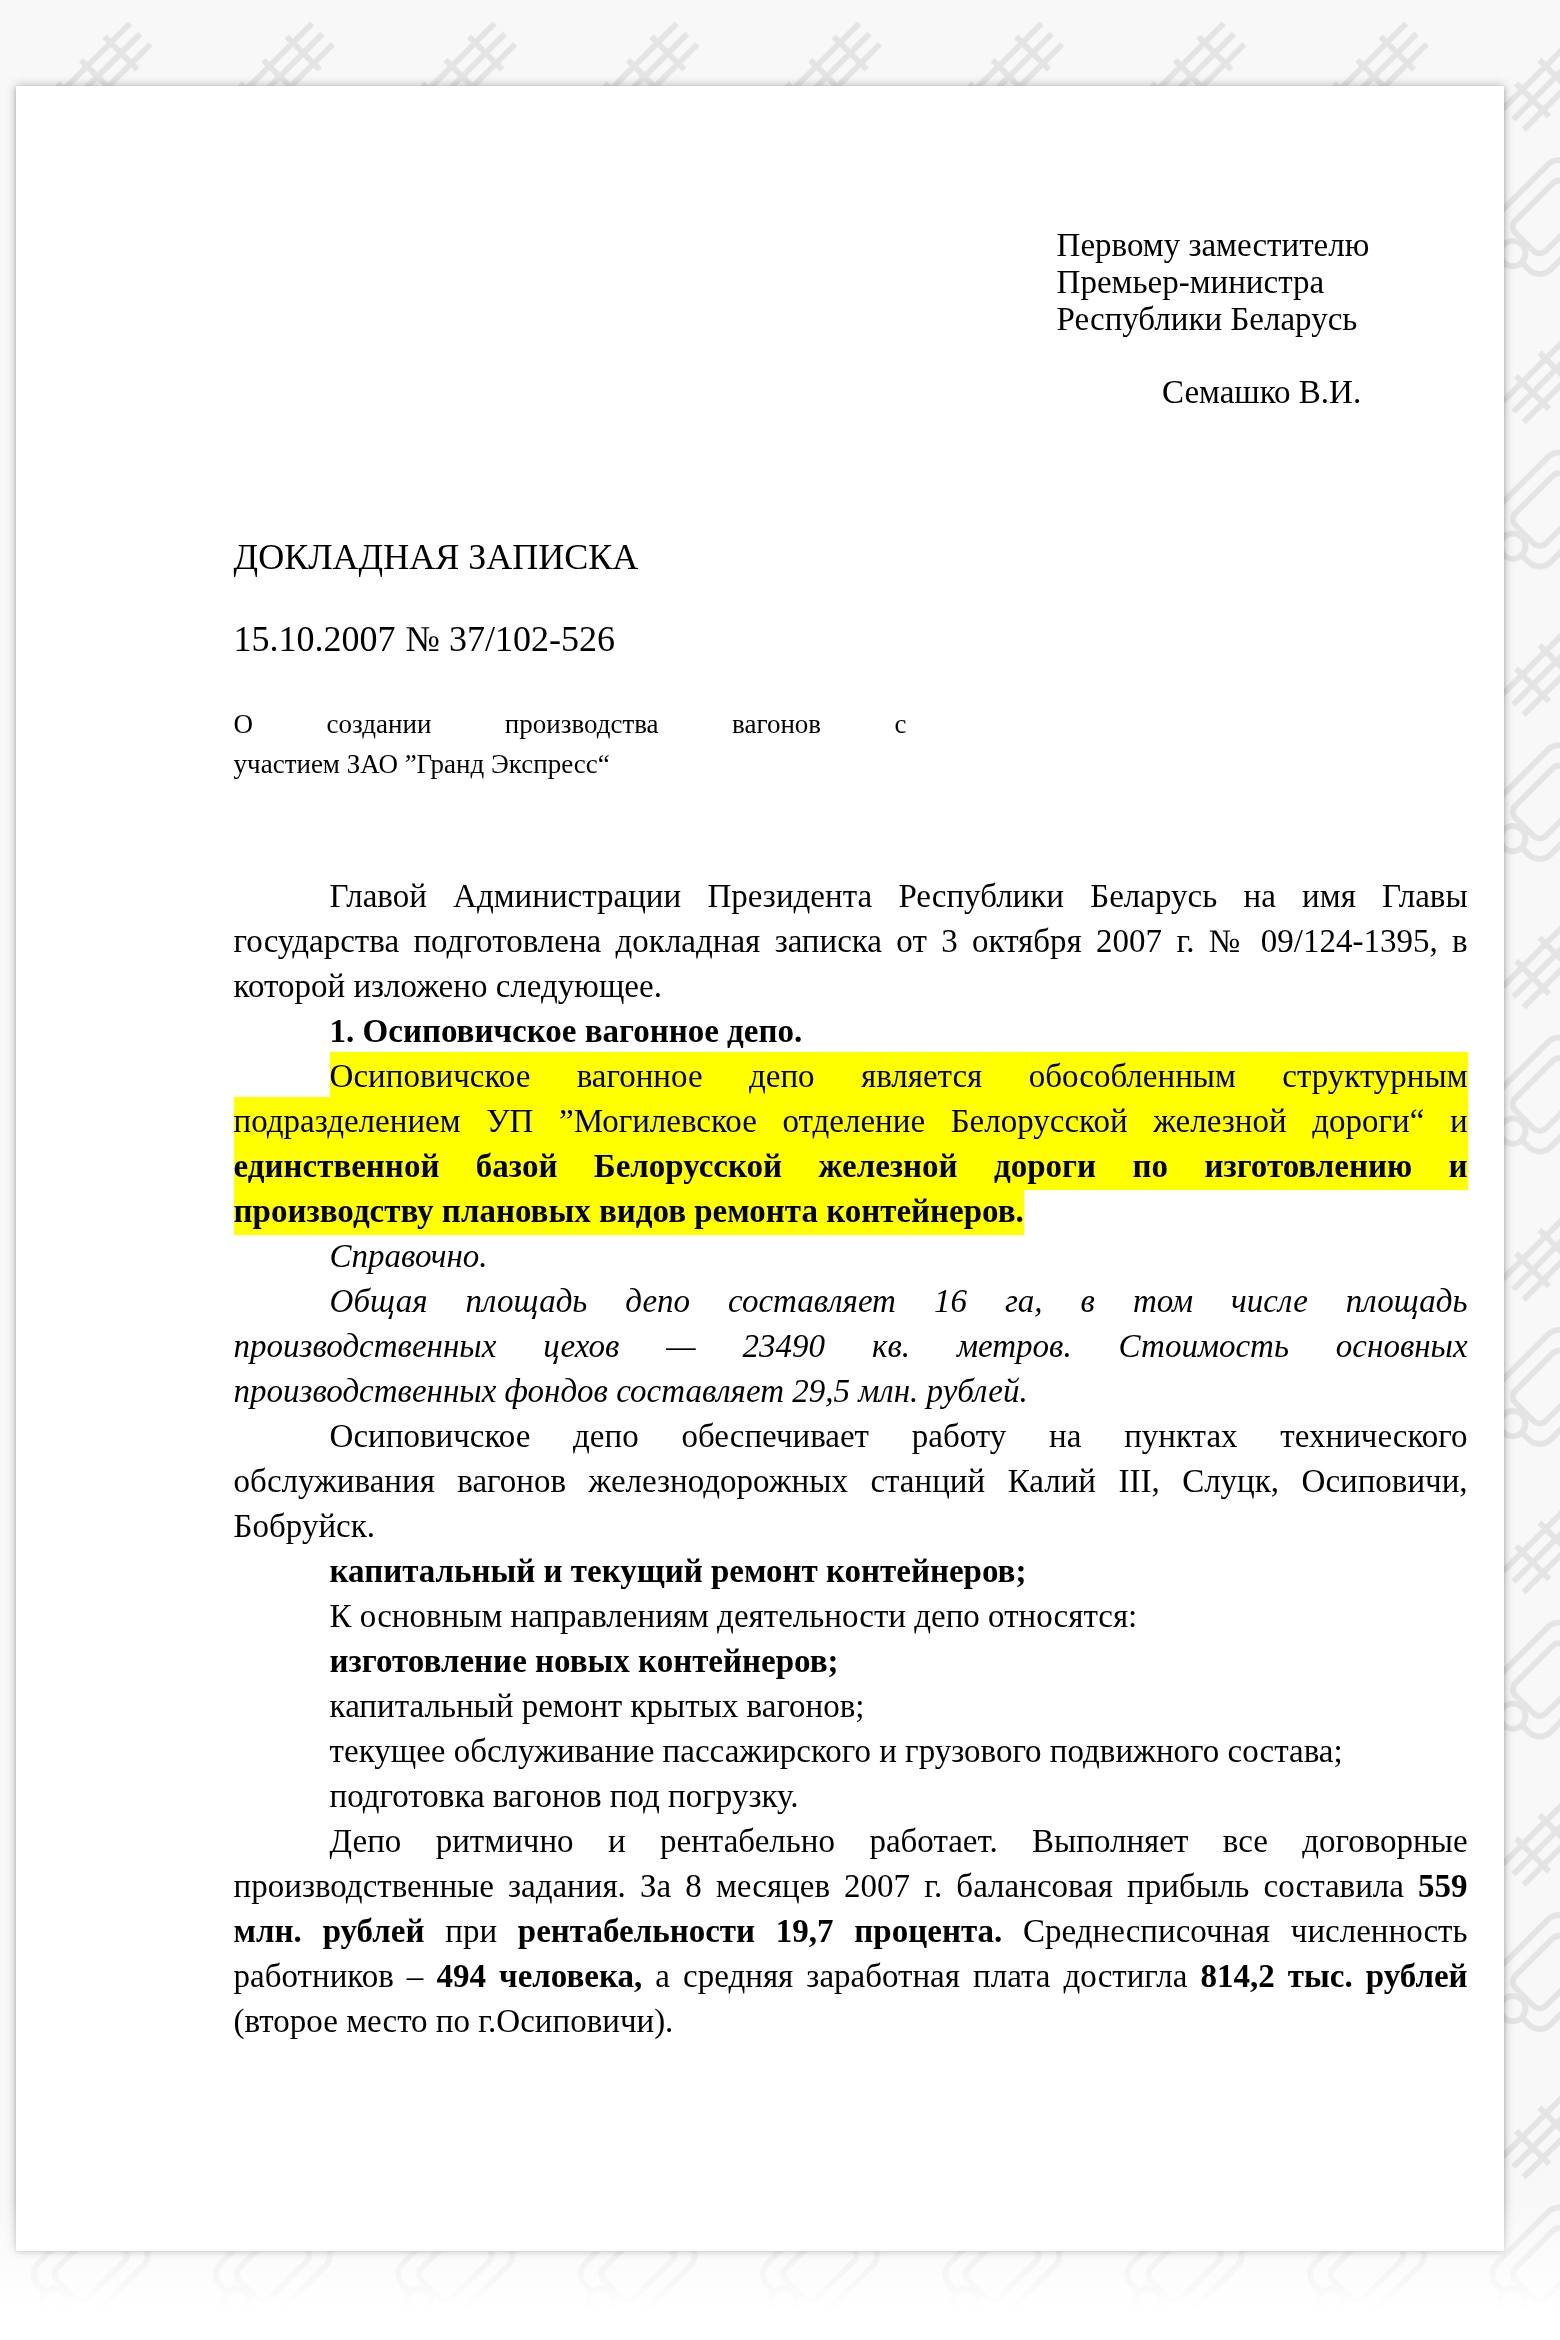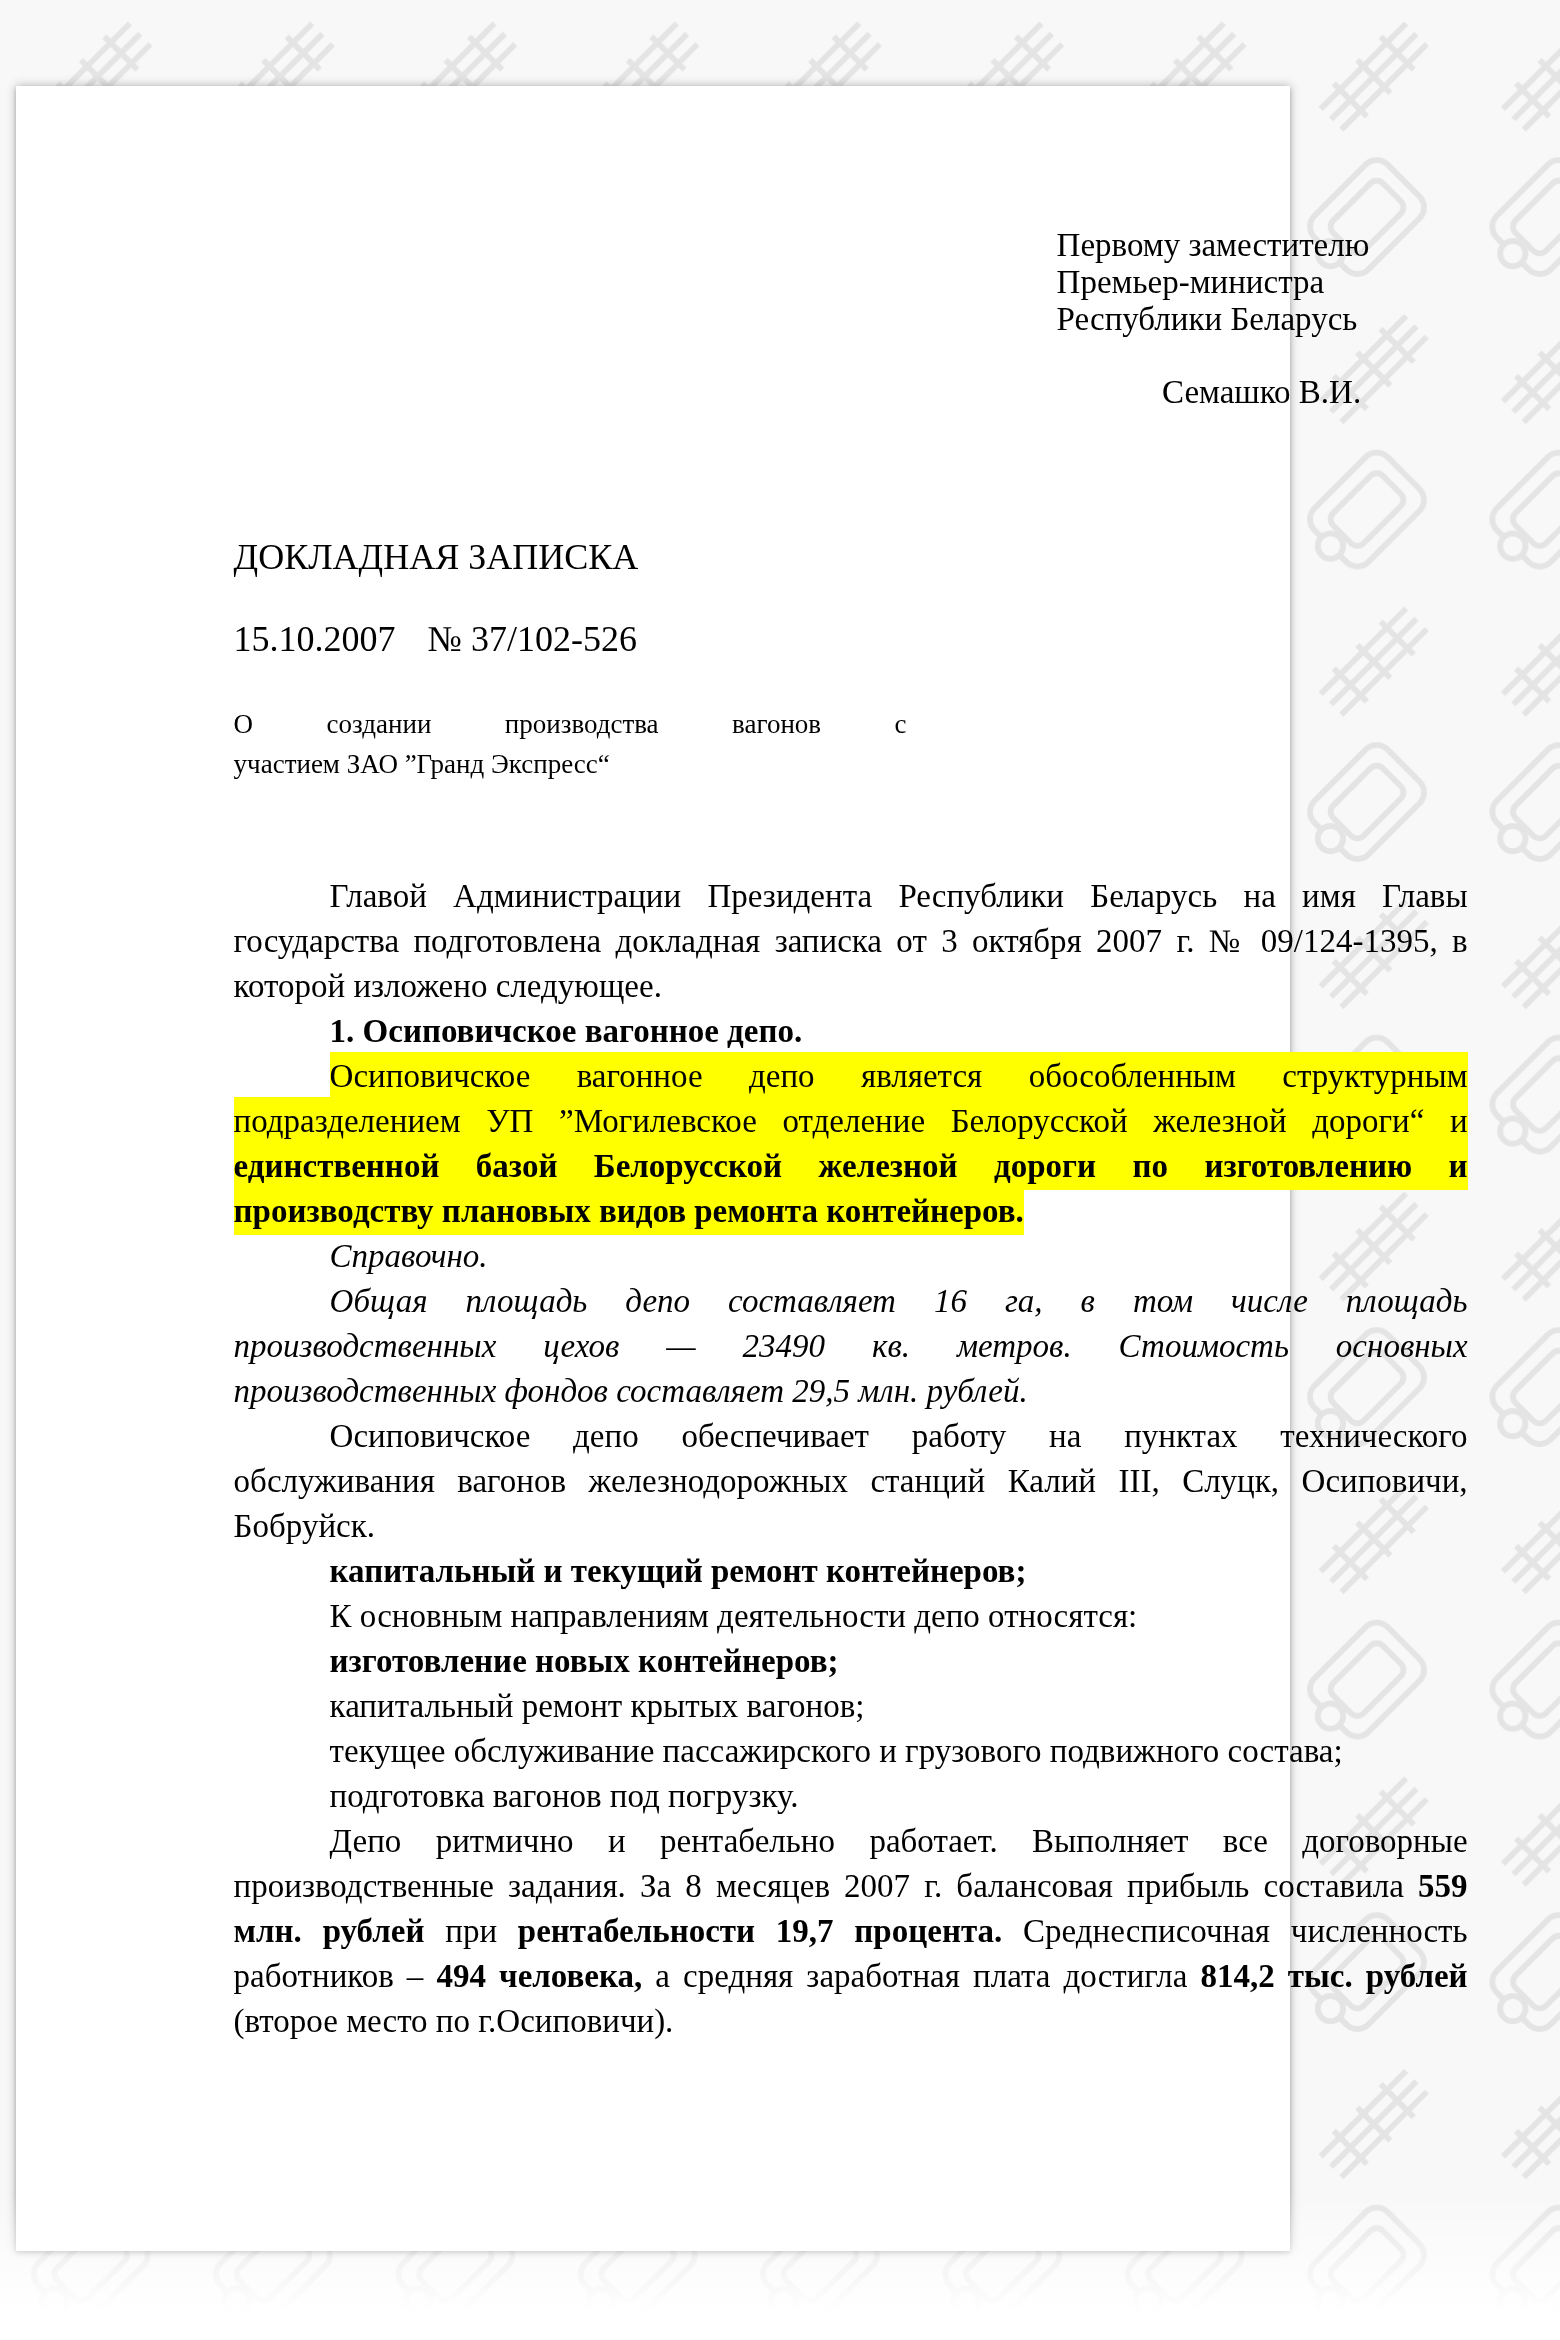--- a/index.html
+++ b/index.html
@@ -9,38 +9,38 @@
     font-family:"Liberation Serif","DejaVu Serif",serif;
     color:#000;
   }
   .bg { position:absolute; left:0; top:0; }
   .bottom-fade {
     position:absolute; left:0; right:0; bottom:0; height:146px;
     background:linear-gradient(to bottom, rgba(255,255,255,0), #ffffff 80%);
     pointer-events:none;
   }
   .page {
-    position:absolute; left:15.6px; top:86px; width:1274px; height:2165px;
+    position:absolute; left:15.6px; top:86px; width:1488px; height:2165px;
     background:#ffffff;
     box-shadow:0 0 9.8px rgba(0,0,0,0.28), 0 2px 3.9px rgba(0,0,0,0.18);
   }
   .addressee {
     position:absolute; left:1041px; top:141px; width:410px;
     font-size:33px; line-height:37px;
   }
   .recipient { margin-top:36px;text-align:center; }
   .title {
     position:absolute; left:218px; top:451px;
     font-size:36px; line-height:41px; white-space:nowrap;
   }
   .dateline {
     position:absolute; left:218px; top:533px;
     font-size:36px; line-height:41px; white-space:nowrap;
   }
-  .docnum { margin-left:32px;font-family:Liberation Serif, serif; }
+  .docnum { margin-left:10px;font-family:Liberation Serif, serif; }
   .subject {
     position:absolute; left:218px; top:618px; width:673px;
     font-size:27px; line-height:40px;
   }
   .subject-l1 { text-align:justify; text-align-last:justify; }
   .bodytext {
     position:absolute; left:218px; top:788px; width:1234px;
     font-size:33px; line-height:45px;
   }
   .bodytext p { margin:0; text-align:justify; text-indent:96px; }

